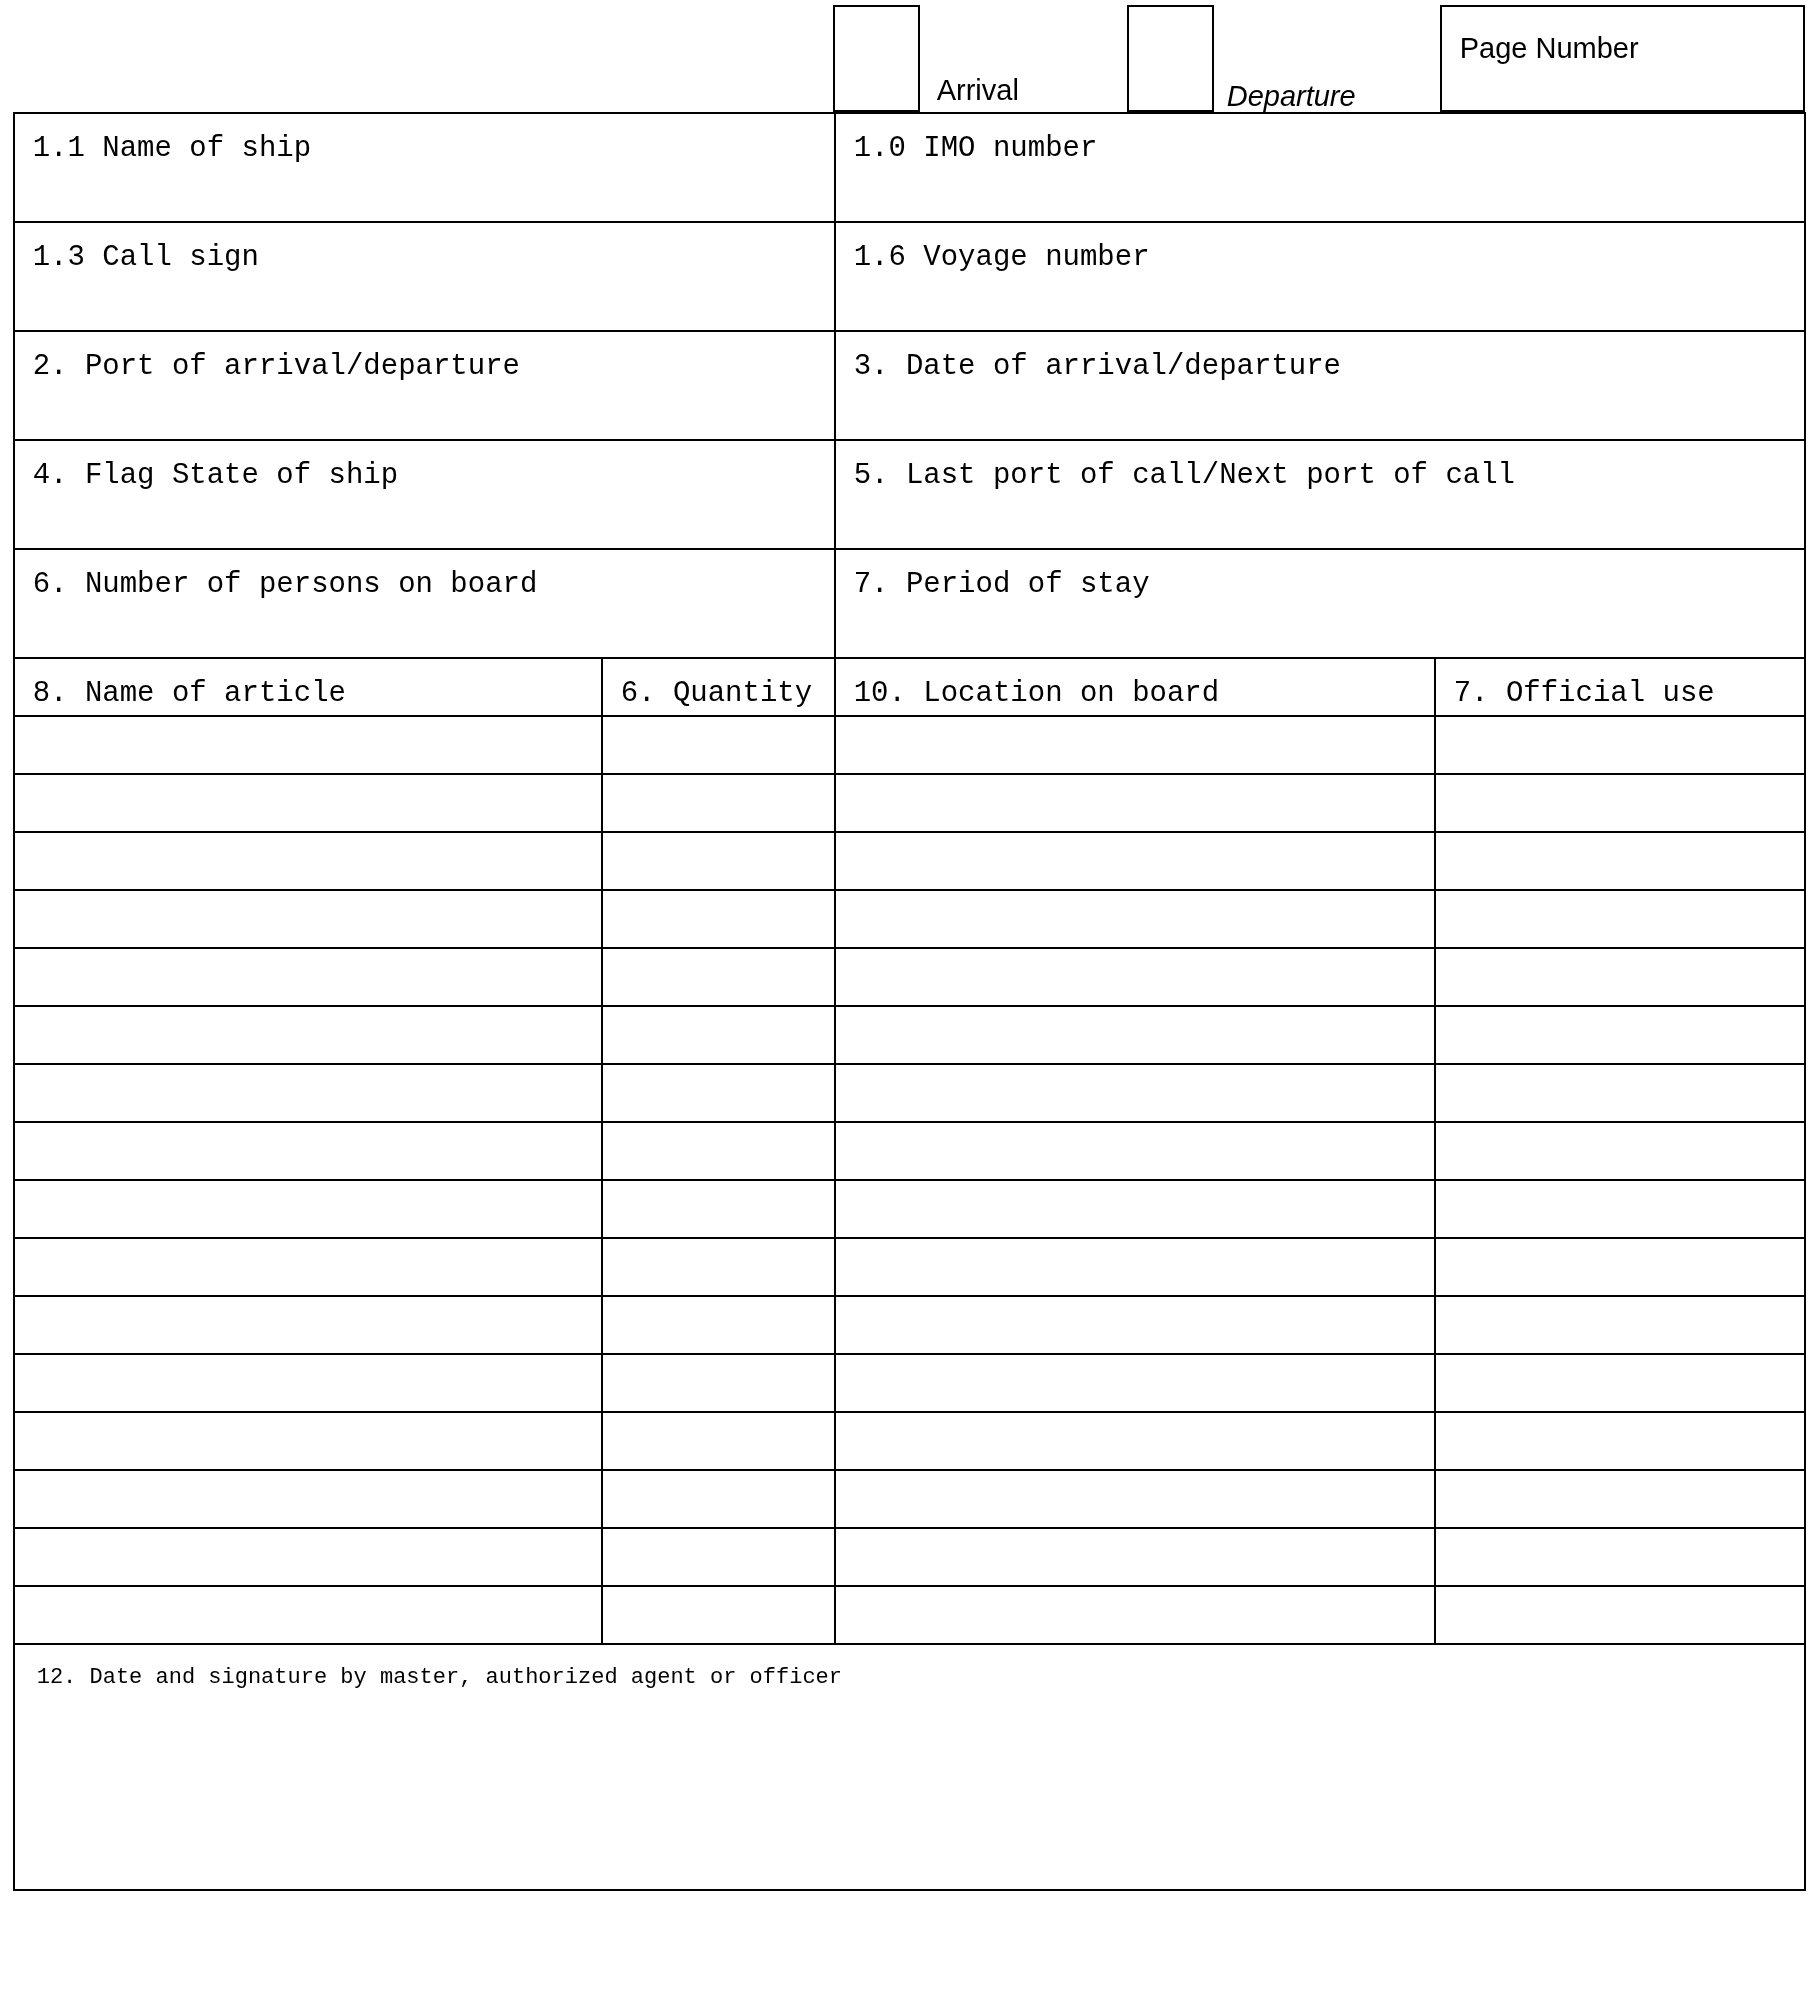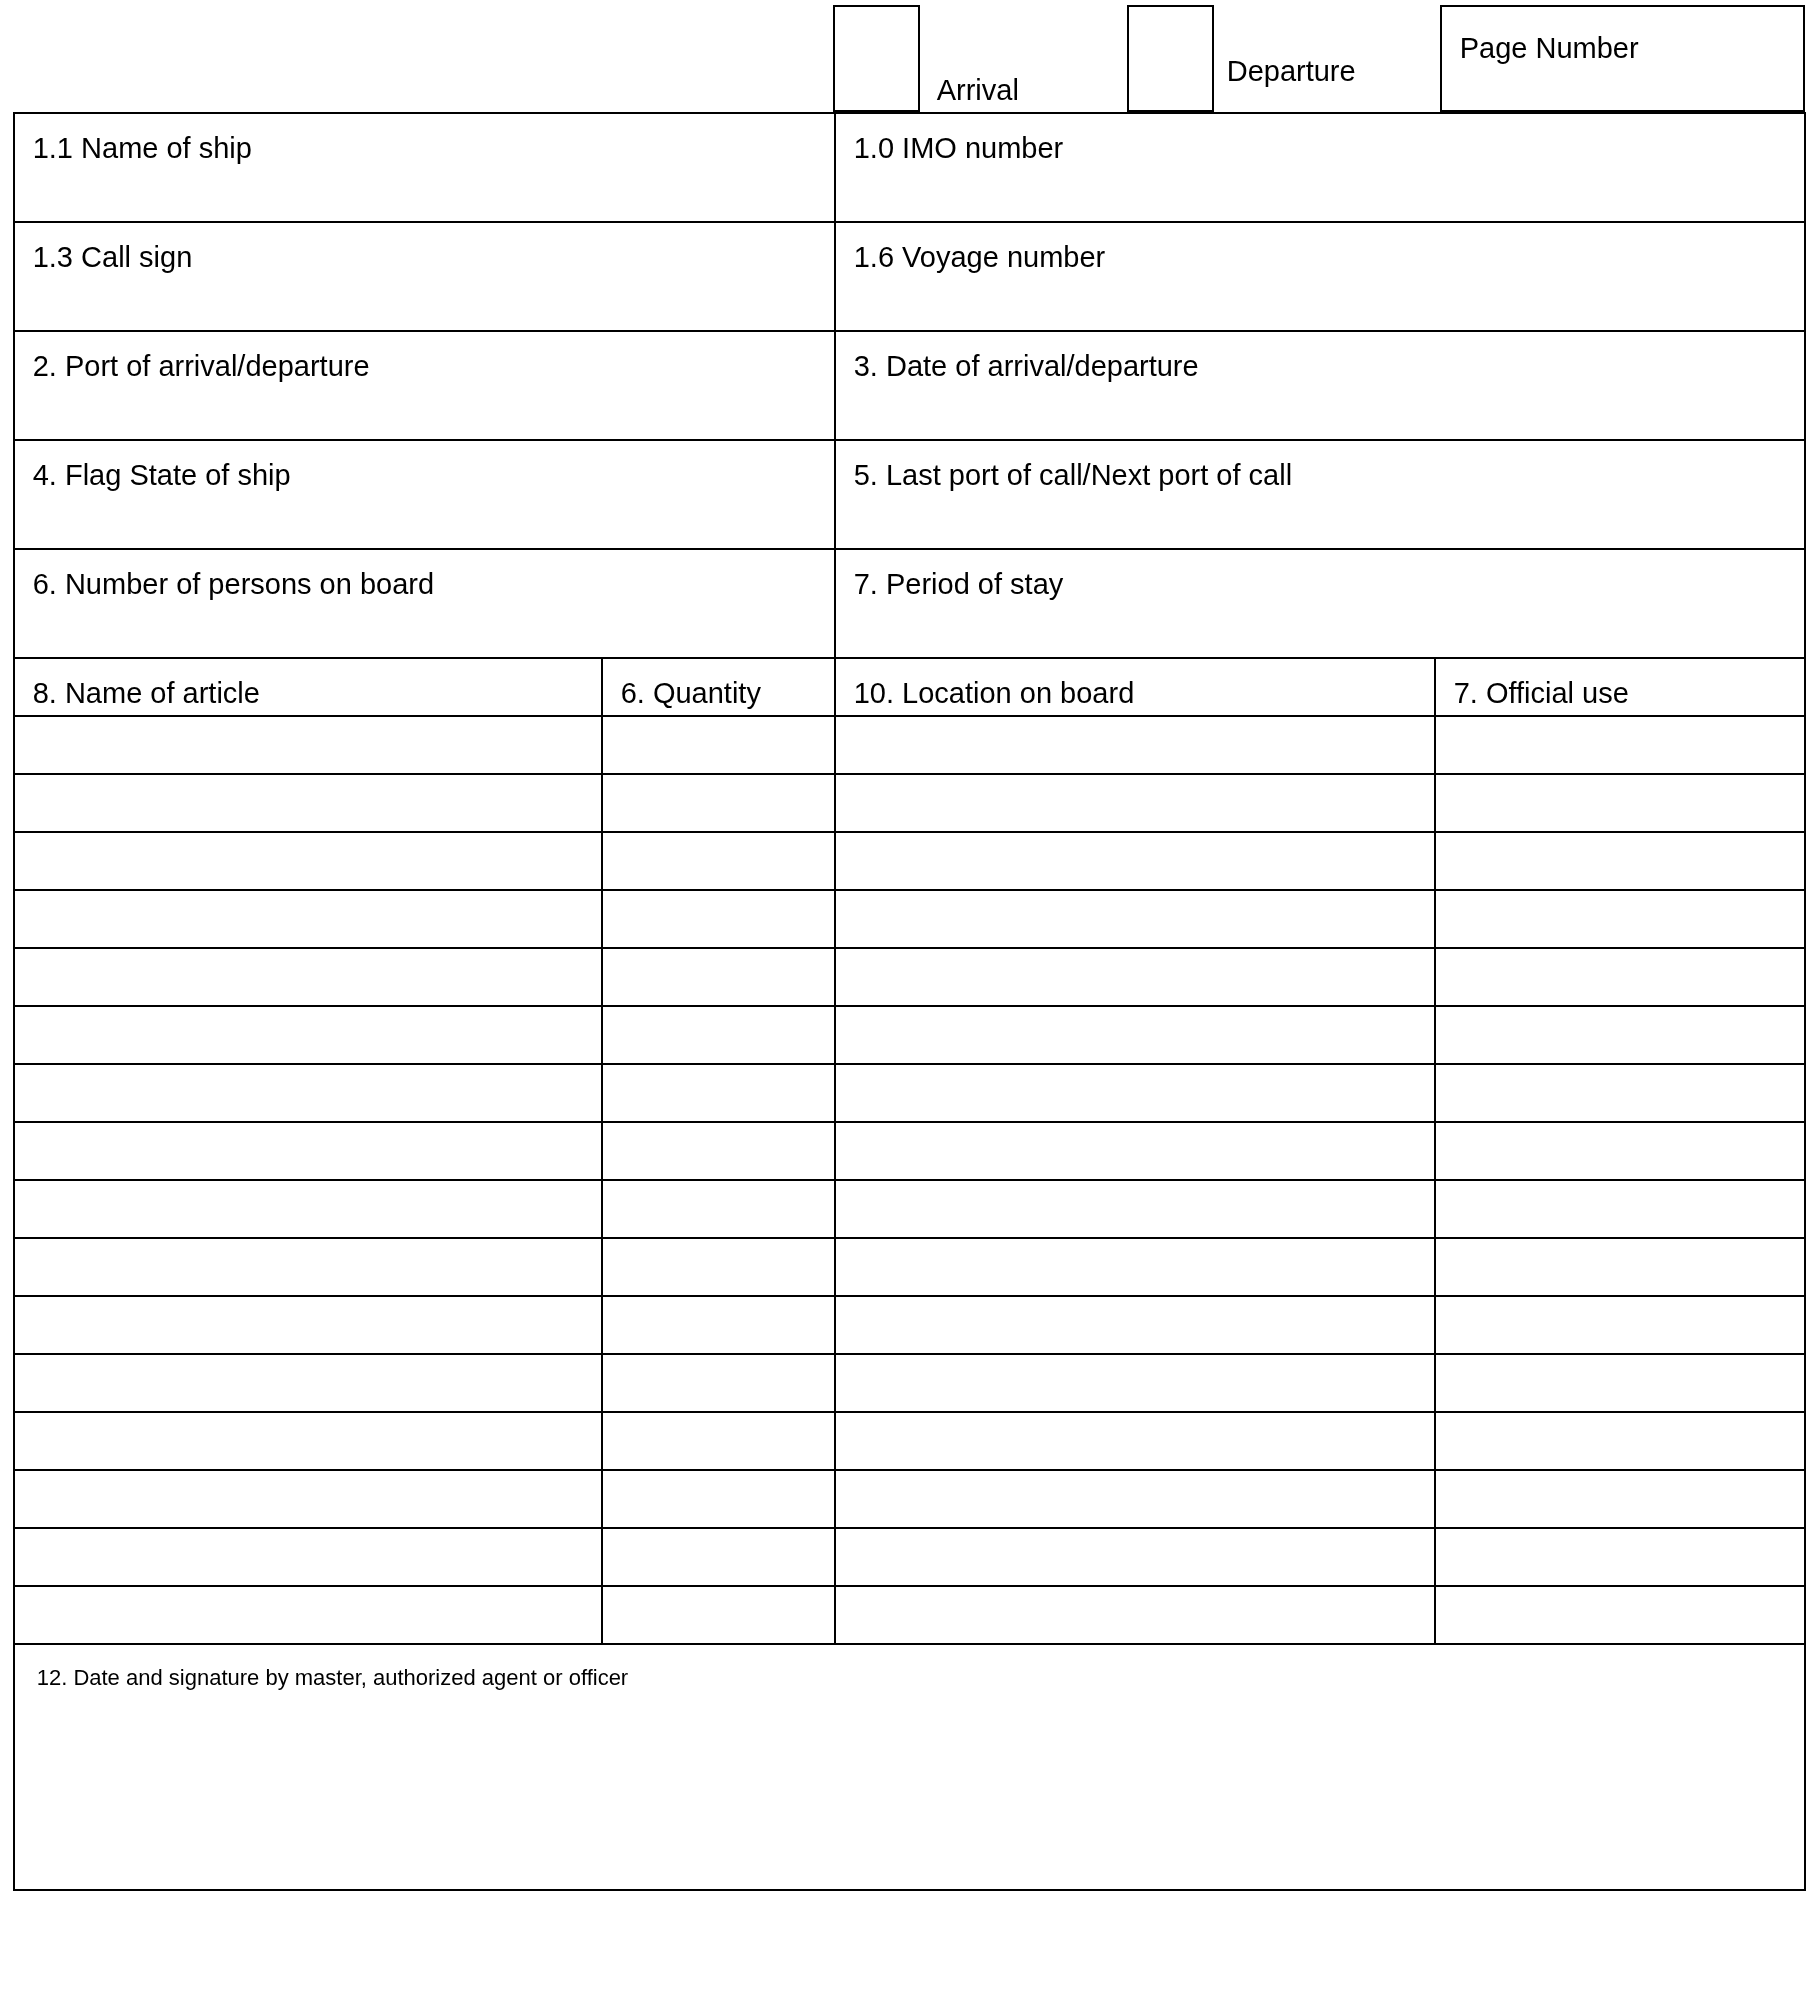--- a/index.html
+++ b/index.html
@@ -62,33 +62,35 @@
     font-size: 29px;
     line-height: 1;
     white-space: nowrap;
   }
   .arrival-label {
     left: 924px;
     top: 71px;
   }
   .departure-label {
     left: 1214px;
-    top: 52px;
+    top: 77px;
+    font-style: italic;
   }
   .pagenum-label {
     left: 1447px;
     top: 29px;
   }
 
   
   table.main {
     border-collapse: collapse;
     table-layout: fixed;
     width: 1791px;
     margin: 0;
+    font-family: Liberation Mono, monospace;
   }
   table.main td {
     border: 2.7px solid #000000;
     vertical-align: top;
     padding: 0;
   }
   .cell-label {
     font-size: 29px;
     line-height: 1;
     padding: 20px 0 0 18px;

